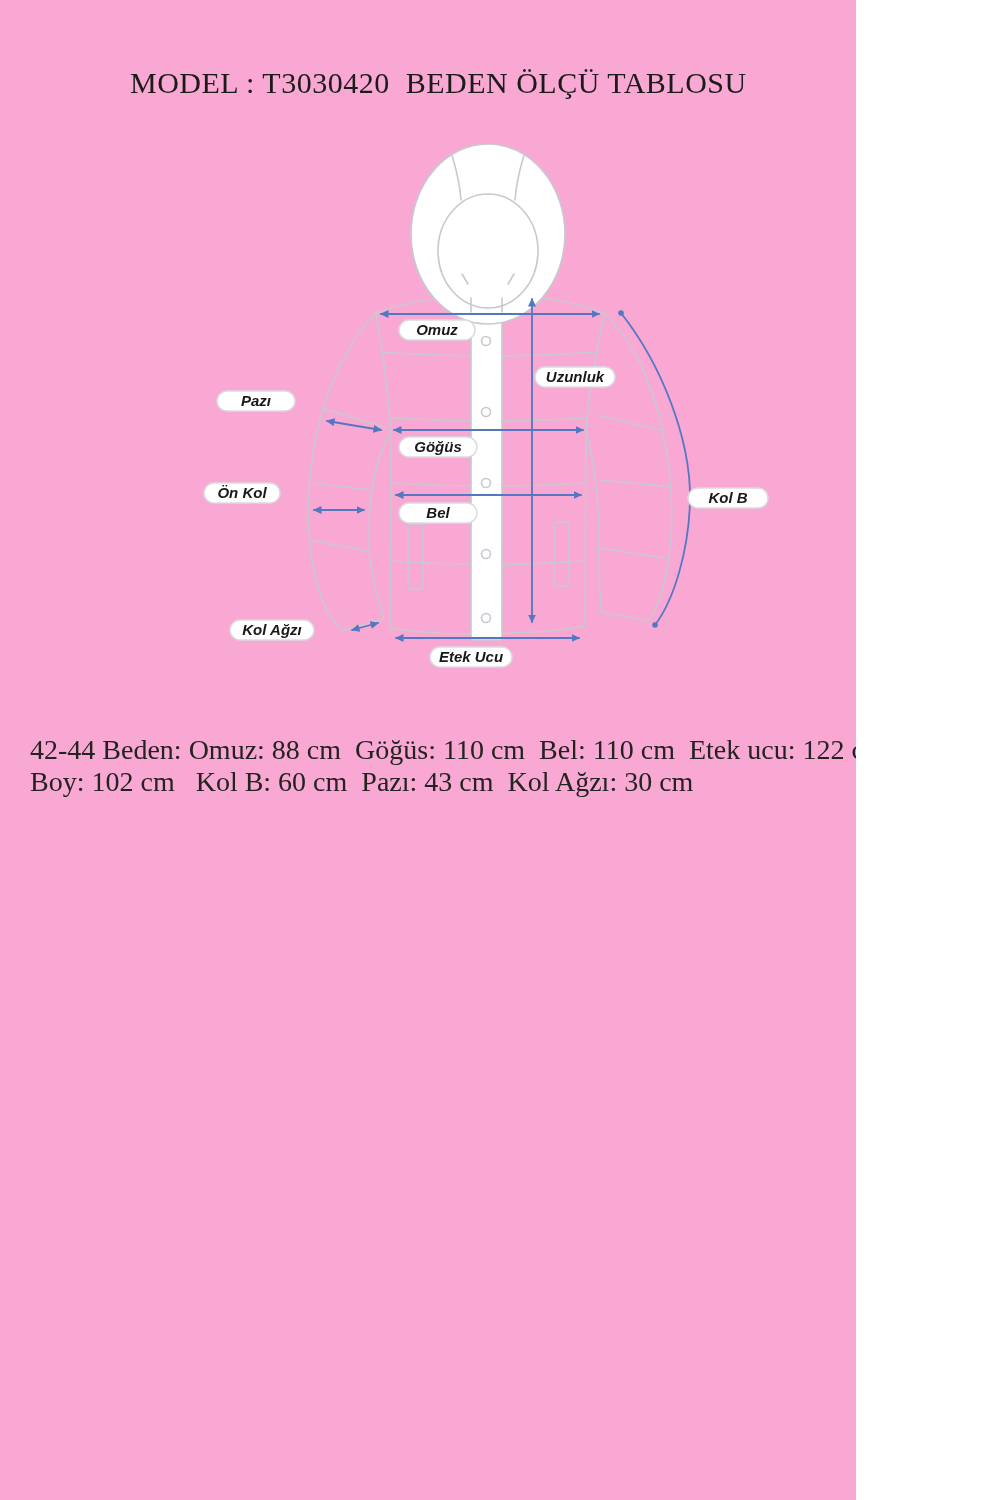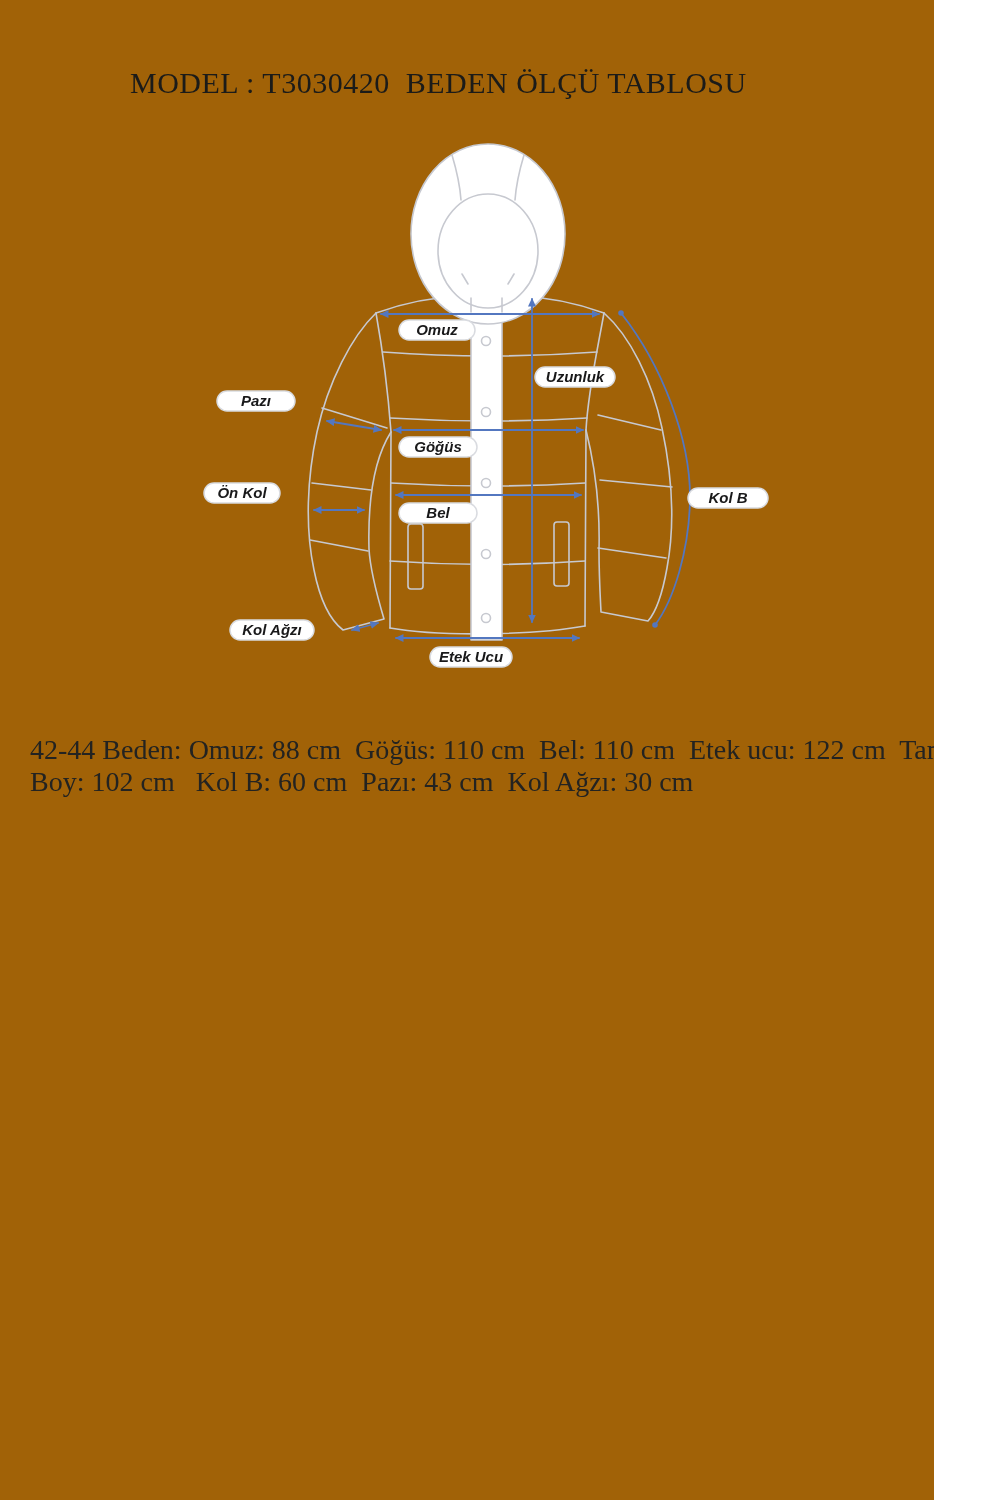--- a/index.html
+++ b/index.html
@@ -1,19 +1,19 @@
 <!DOCTYPE html>
 <html><head>
 <meta charset="utf-8">
 <style>
   html,body{margin:0;padding:0;background:#ffffff;}
   .page{
     position:relative;
-    width:934px;height:1500px;
-    background:#a16207;
+    width:856px;height:1500px;
+    background:#f9a8d4;
     overflow:hidden;
     font-family:"Liberation Serif", serif;
     color:#1e1e1c;
   }
   .title{
     position:absolute;left:130px;top:66px;
     font-size:30px;letter-spacing:.5px;white-space:pre;
     color:#1b1b19;
   }
   .diagram{position:absolute;left:0;top:0;}

